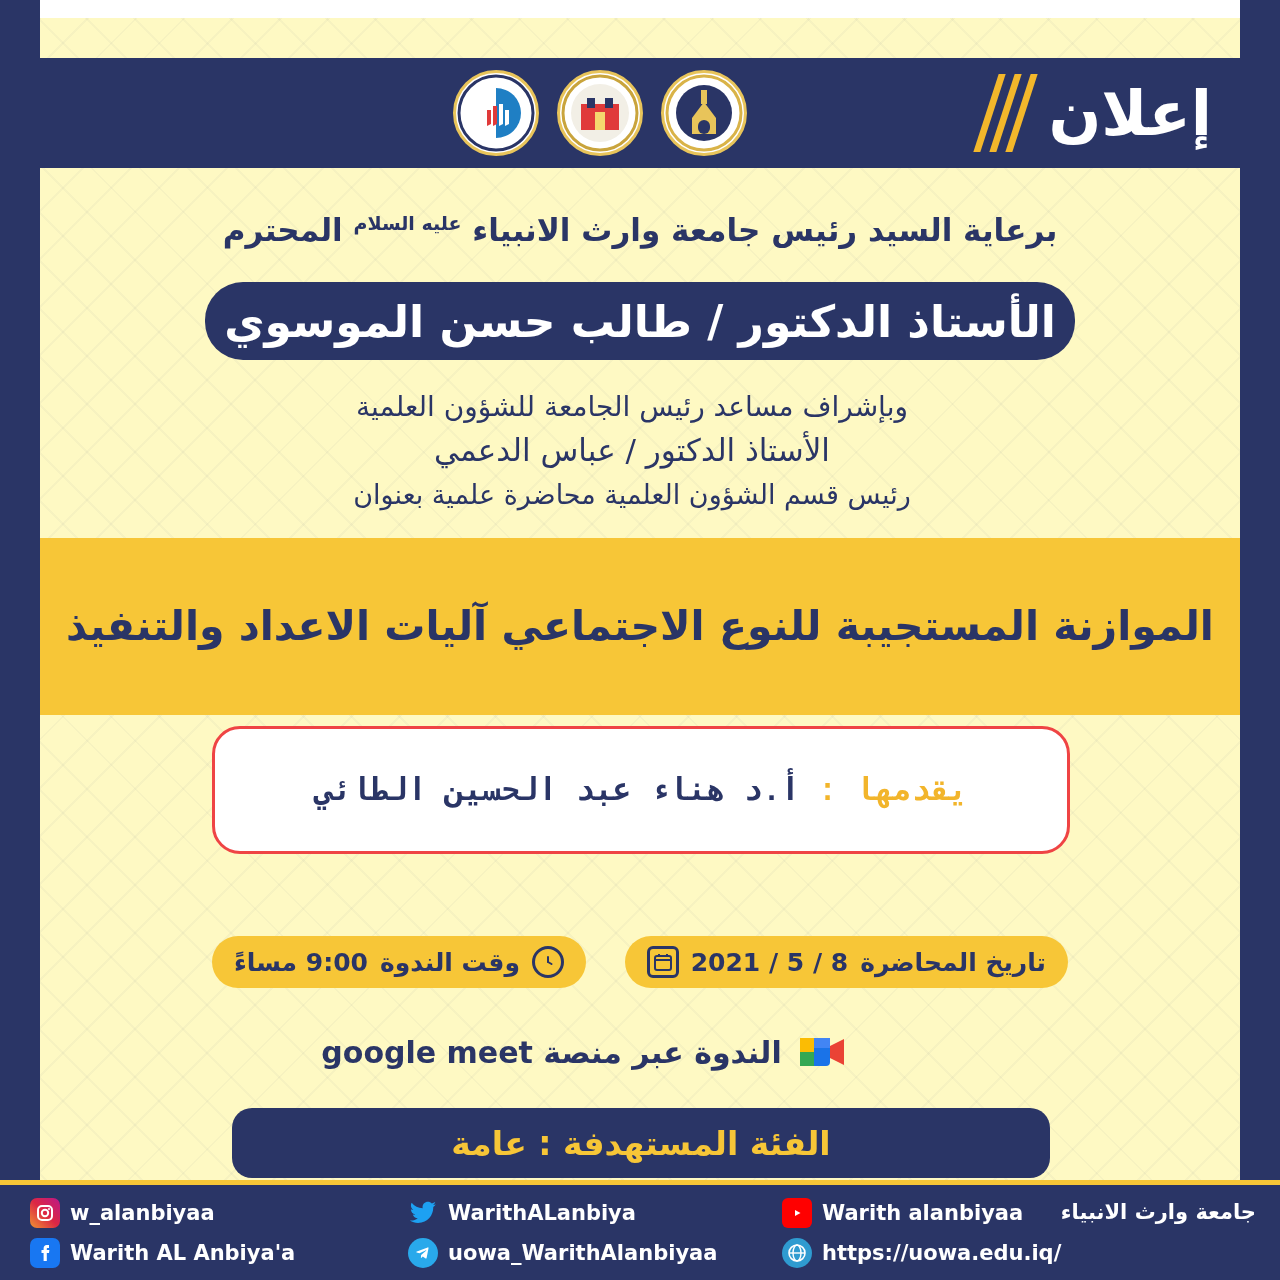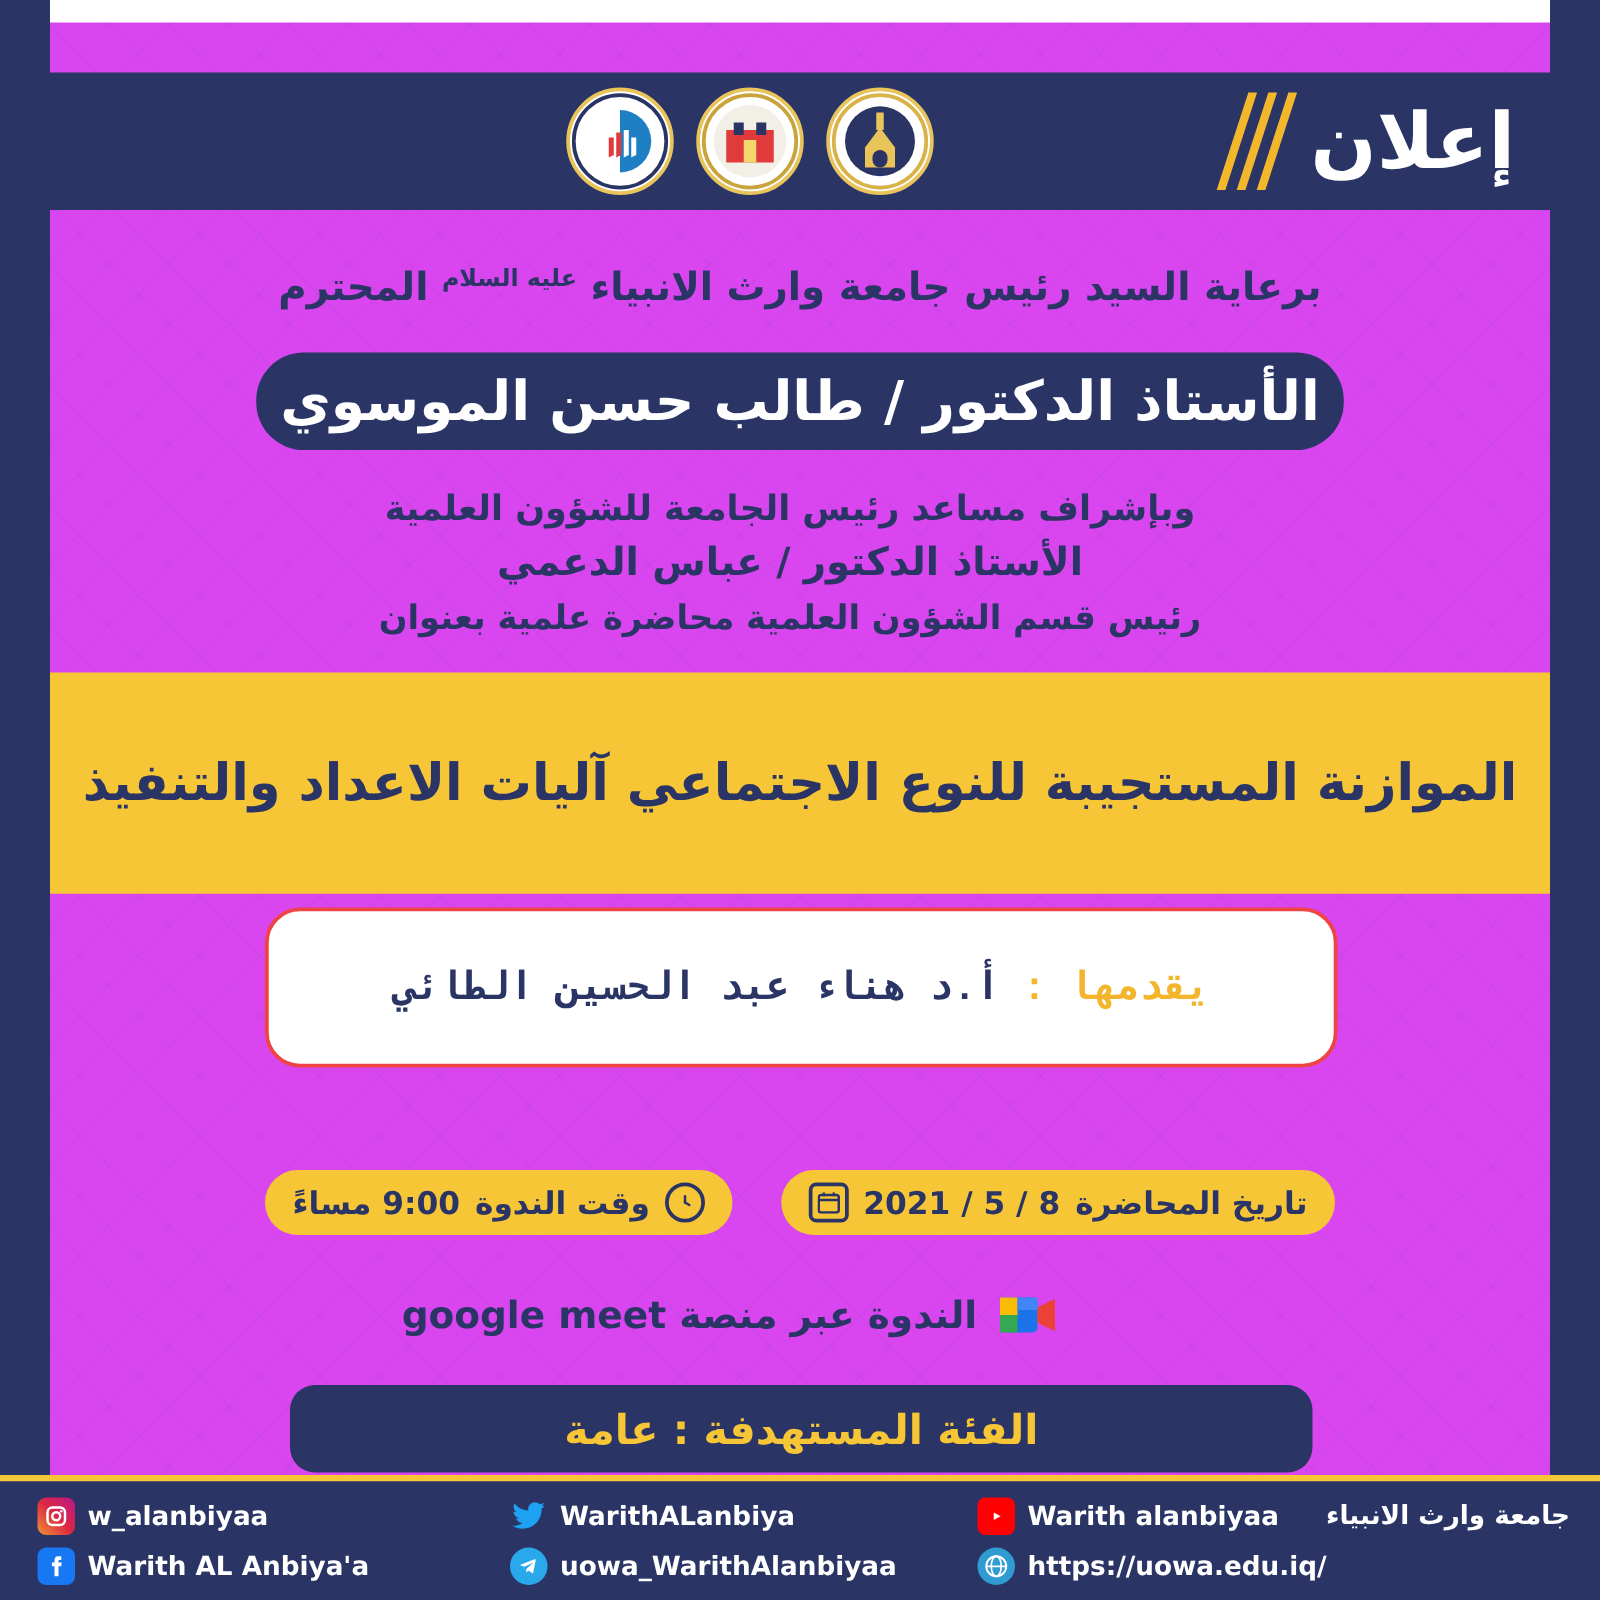--- a/index.html
+++ b/index.html
@@ -4,21 +4,21 @@
 <style>
   html, body {
     margin: 0;
     padding: 0;
     background: #ffffff;
   }
   .poster {
     position: relative;
     width: 1280px;
     height: 1280px;
-    background: #d946ef;
+    background: #fef9c3;
     font-family: "DejaVu Sans", "Liberation Sans", sans-serif;
     overflow: hidden;
   }
   
   .pattern {
     position: absolute;
     inset: 0;
     background-image:
       repeating-linear-gradient(45deg, rgba(40,55,110,0.035) 0 2px, transparent 2px 34px),
       repeating-linear-gradient(-45deg, rgba(40,55,110,0.035) 0 2px, transparent 2px 34px);
@@ -102,21 +102,21 @@
     display: flex; align-items: center; justify-content: center;
     color: #ffffff;
     font-size: 44px;
     font-weight: bold;
     letter-spacing: 1px;
   }
   .supervision {
     position: absolute; left: 40px; top: 388px; width: 1184px;
     text-align: center;
     color: #2a3566;
-    font-weight: bold;
+    font-weight: normal;
     line-height: 1.34;
   }
   .supervision .l1 { font-size: 28px; display:block; }
   .supervision .l2 { font-size: 31px; display:block; margin-top: 4px;}
   .supervision .l3 { font-size: 27px; display:block; margin-top: 6px;}
 
   
   .yellow-band {
     position: absolute;
     left: 40px; top: 538px;

